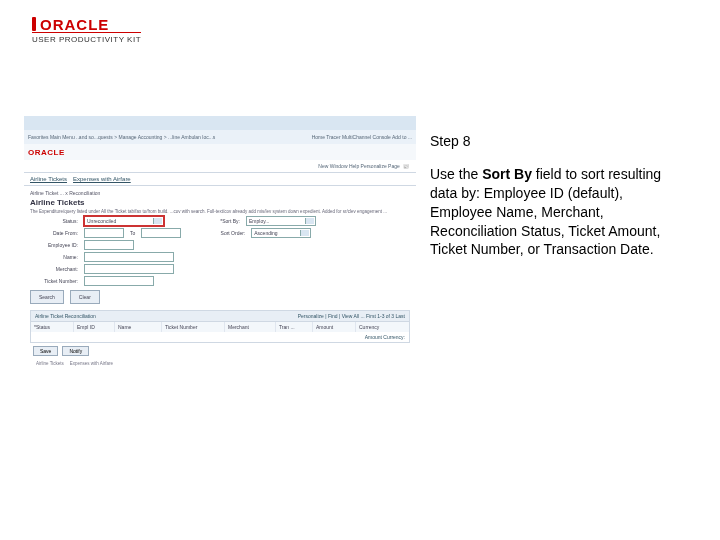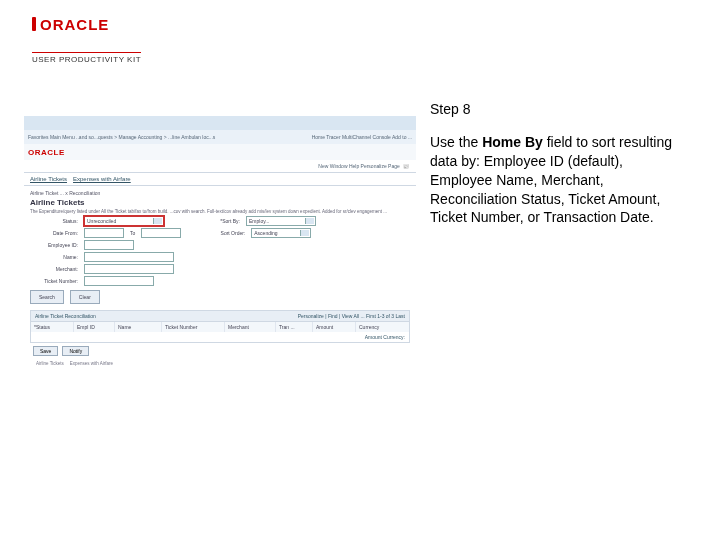--- a/index.html
+++ b/index.html
@@ -1,21 +1,21 @@
 <!DOCTYPE html>
 <html><head>
 <meta charset="utf-8">
 <style>
 html,body{margin:0;padding:0;width:720px;height:540px;background:#fff;font-family:Arial,Helvetica,sans-serif;color:#000;font-size:12px}
 .page{position:relative;width:720px;height:540px}
 .logo{position:absolute;left:32px;top:16px}
 .oracle{display:flex;align-items:center;gap:4px;height:16px}
 .obar{width:4px;height:14px;background:#c00;border-radius:1px}
 .otxt{color:#c00;font-weight:bold;letter-spacing:1px;font-size:15px;font-family:"Arial Black",Arial,sans-serif}
-.upk{font-size:8px;letter-spacing:0.5px;color:#333;margin-top:20px;border-top:1px solid #c00;padding-top:2px}
+.upk{font-size:8px;letter-spacing:0.5px;color:#333;margin-top:0;border-top:1px solid #c00;padding-top:2px}
 .title{position:absolute;right:32px;top:24px;font-size:17px;color:#222}
 .screenshot{position:absolute;left:24px;top:116px;width:392px;height:212px;background:#fff}
 .ss-bar{height:14px;background:#d9e6f2;width:100%}
 .ss-bc{height:14px;background:#eaf1f8;width:100%;display:flex;align-items:center;font-size:5px;color:#567;padding:0 4px;box-sizing:border-box;justify-content:space-between}
 .ss-logo{height:16px;background:#f5f8fb;display:flex;align-items:center;padding-left:4px}
 .ss-oracle{color:#c00;font-weight:bold;font-size:8px;letter-spacing:0.5px}
 .ss-right{height:12px;display:flex;justify-content:flex-end;align-items:center;font-size:5px;color:#567;border-bottom:1px solid #cfd8e3;padding-right:6px;gap:4px}
 .ss-tabrow{display:flex;gap:6px;font-size:6px;color:#356;padding:3px 6px;border-bottom:1px solid #cfd8e3}
 .ss-tab{text-decoration:underline;cursor:default}
 .ss-body{padding:3px 6px}
@@ -31,21 +31,21 @@
 .ss-sel::after{content:"";position:absolute;right:1px;top:1px;width:8px;height:6px;background:#d9e6f2;border-left:1px solid #8aa}
 .ss-btns{display:flex;gap:6px;margin-top:4px}
 .ss-btn{height:12px;border:1px solid #9ab;background:#e8eef5;font-size:5px;display:flex;align-items:center;justify-content:center;padding:0 8px}
 .ss-sect{margin-top:6px;border:1px solid #cfd8e3}
 .ss-secth{background:#e8eef5;font-size:5px;color:#356;padding:2px 4px;display:flex;justify-content:space-between;align-items:center}
 .ss-cols{display:flex;font-size:5px;color:#445;border-top:1px solid #cfd8e3;background:#f3f7fb}
 .ss-col{padding:2px 3px;border-right:1px solid #e0e6ef}
 .ss-foot{display:flex;gap:4px;padding:3px;font-size:5px}
 .ss-ftbtn{border:1px solid #9ab;background:#e8eef5;padding:1px 6px}
 .ss-f2{font-size:4.5px;color:#778;padding:2px 6px;display:flex;gap:6px}
-.inst{position:absolute;left:430px;top:100px;width:258px;font-size:14px;color:#000;line-height:1.35}
+.inst{position:absolute;left:430px;top:132px;width:258px;font-size:14px;color:#000;line-height:1.35}
 .step{margin-bottom:14px}
 </style>
 </head>
 <body>
 
 <div class="page">
   <div class="logo">
     <div class="oracle">
       <span class="obar"></span>
       <span class="otxt">ORACLE</span>
@@ -139,16 +139,16 @@
       <div class="ss-f2">
         <span>Airline Tickets</span>
         <span>Expenses with Airfare</span>
       </div>
     </div>
   </div>
 
   <div class="inst">
     <div class="step">Step 8</div>
     <div>
-      <span>Use the </span><b>Home By</b><span> field to sort resulting data by: Employee ID (default), Employee Name, Merchant, Reconciliation Status, Ticket Amount, Ticket Number, or Transaction Date.</span>
+      <span>Use the </span><b>Sort By</b><span> field to sort resulting data by: Employee ID (default), Employee Name, Merchant, Reconciliation Status, Ticket Amount, Ticket Number, or Transaction Date.</span>
     </div>
   </div>
 </div>
 
 </body></html>

